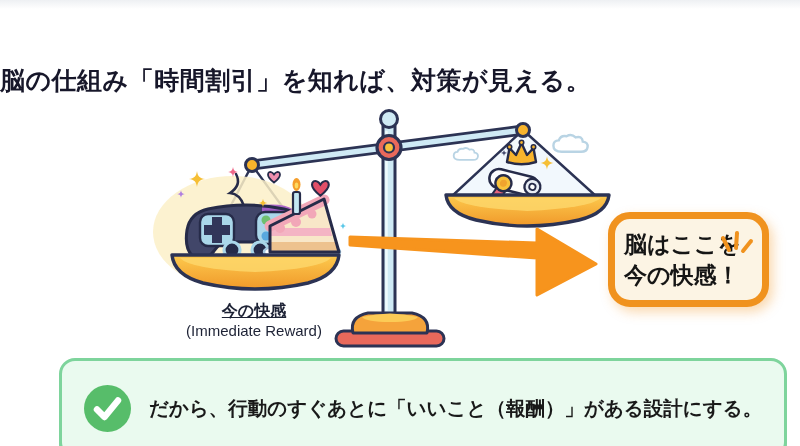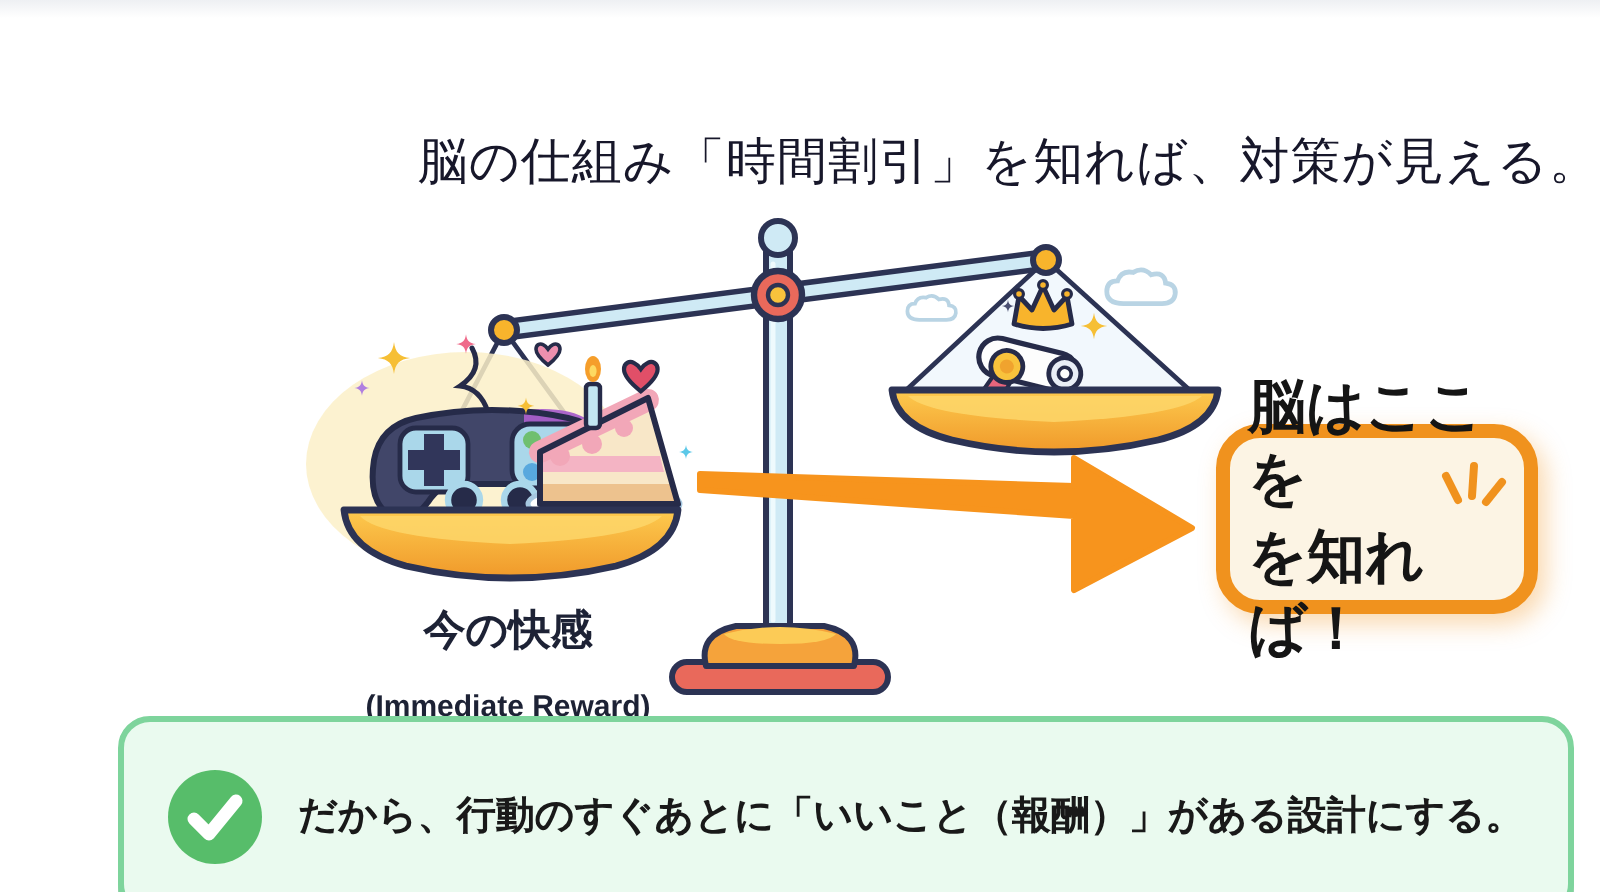--- a/index.html
+++ b/index.html
@@ -2,39 +2,39 @@
 <html style="--accent-orange: #f7941d; --callout-border: #f0921e; --callout-bg: #fcf4e4; --summary-bg: #eafaef; --summary-border: #7ed49c; --summary-shadow: #9ed2b1; --check-green: #57bd6a; --outline-navy: #2c3354; --pan-gold: #f6a82c; --text-dark: #17172a;"><head>
 <meta charset="utf-8">
 <style>
   html,body{margin:0;padding:0;background:#ffffff;}
   .stage{
     position:relative;width:800px;height:446px;overflow:hidden;
     background:linear-gradient(#eef0f3,#ffffff 9px);
     font-family:"Liberation Sans","DejaVu Sans",sans-serif;
   }
   .title{
-    position:absolute;top:64px;left:0;width:100%;text-align:right;
-    font-size:25px;font-weight:400;letter-spacing:.5px;color:var(--text-dark,#17172a);
+    position:absolute;top:64px;left:0;width:100%;text-align:left;
+    font-size:25px;font-weight:700;letter-spacing:.5px;color:var(--text-dark,#17172a);
   }
   .svg-illustration{position:absolute;left:0;top:0;width:800px;height:446px;}
   .pan-label{position:absolute;text-align:center;color:#1d2235;}
-  .pan-label .jp{font-size:21px;font-weight:800;}
-  .pan-label .en{font-size:15px;font-weight:700;margin-top:16px;}
+  .pan-label .jp{font-size:16px;font-weight:800;text-decoration:underline;}
+  .pan-label .en{font-size:15px;font-weight:400;margin-top:0;}
   .label-left{left:134px;top:301px;width:240px;}
   .label-right{left:398px;top:301px;width:240px;}
   .callout{
     position:absolute;left:608px;top:212px;width:161px;height:95px;box-sizing:border-box;
     background:var(--callout-bg,#fcf4e4);
     border:7px solid var(--callout-border,#f0921e);
     border-radius:22px;
     display:flex;flex-direction:column;justify-content:center;gap:2px;
     padding-left:9px;
     box-shadow:4px 5px 12px rgba(240,146,30,.35);
   }
-  .callout .line{font-size:29px;font-weight:800;color:#151515;line-height:1.25;}
+  .callout .line{font-size:23px;font-weight:800;color:#151515;line-height:1.25;}
   .callout .emphasis{position:absolute;top:5px;right:8px;}
   .summary{
     position:absolute;left:36px;top:358px;width:728px;height:100px;box-sizing:border-box;
     background:var(--summary-bg,#eafaef);
     border:3px solid var(--summary-border,#7ed49c);
     border-radius:16px;
     box-shadow:0 4px 0 var(--summary-shadow,#8fcda6);
     display:flex;align-items:center;gap:18px;padding:0 20px 0 22px;margin-left:23px;
   }
   .check-badge{width:47px;height:47px;flex:none;}
@@ -175,21 +175,21 @@
 
   <div class="callout">
     <svg class="emphasis" width="34" height="30" viewBox="0 0 34 30">
       <g stroke="#f0921e" stroke-width="4" stroke-linecap="round" fill="none">
         <line x1="9" y1="26" x2="3" y2="14"></line>
         <line x1="16" y1="24" x2="17" y2="9"></line>
         <line x1="23" y1="27" x2="31" y2="17"></line>
       </g>
     </svg>
     <div class="line">脳はここを</div>
-    <div class="line">を知れば！</div>
+    <div class="line">今の快感！</div>
   </div>
 
   <div class="summary">
     <svg class="check-badge" viewBox="0 0 47 47">
       <circle cx="23.5" cy="23.5" r="23.5" style="fill:var(--check-green,#57bd6a)"></circle>
       <path d="M13,24.5 L20.5,32 L34,15.5" fill="none" stroke="#ffffff" stroke-width="6.5" stroke-linecap="round" stroke-linejoin="round"></path>
     </svg>
     <div class="summary-text">
       <div class="line">だから、行動のすぐあとに「いいこと（報酬）」がある設計にする。</div>
     </div>

